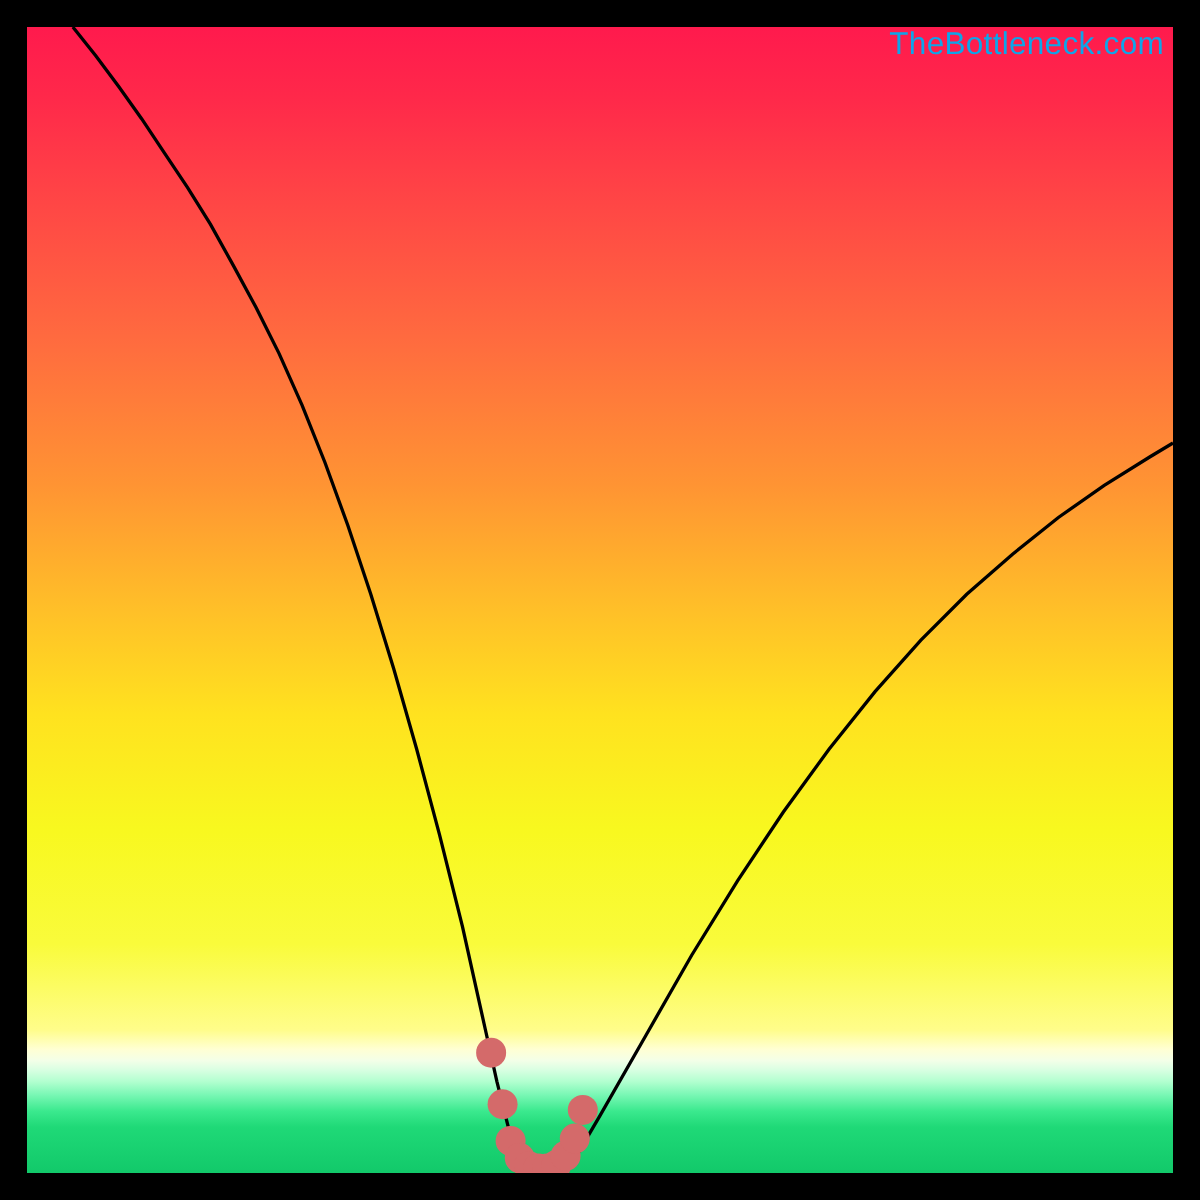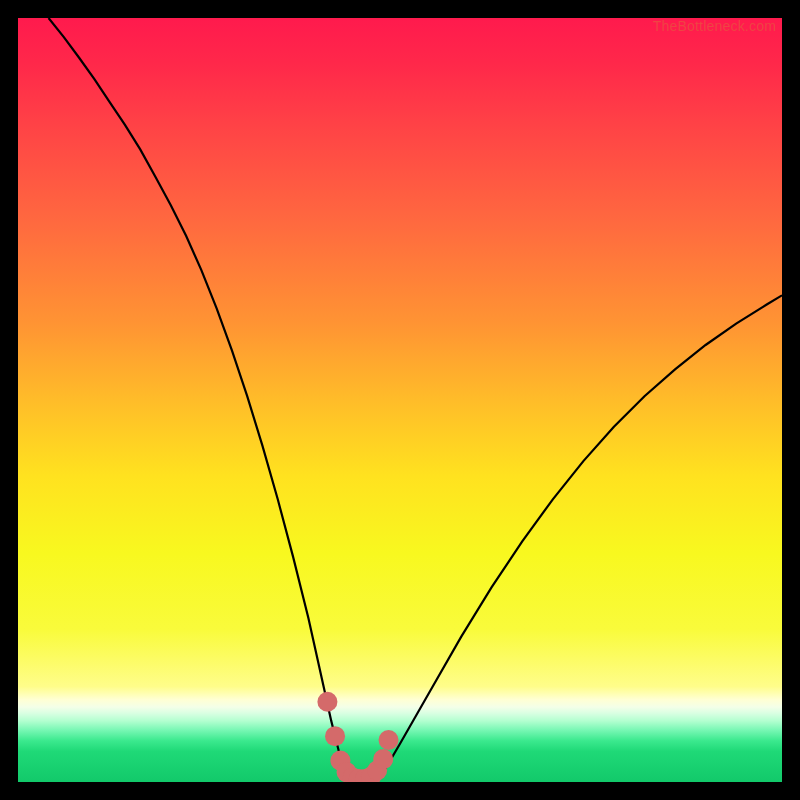--- a/index.html
+++ b/index.html
@@ -40,22 +40,22 @@
       #78f7b4 93.2%,
       #3be98e 94.6%,
       #1fd977 96.0%,
       #12c96a 100%
     );
   }
   .watermark {
     position: absolute;
     top: 0px;
     right: 6px;
-    color: #ef4444;
-    font-size: 14px;
+    color: #0ea5e9;
+    font-size: 21px;
     font-weight: 500;
     letter-spacing: 0.2px;
     user-select: none;
   }
   svg {
     position: absolute;
     inset: 0;
   }
 </style>
 </head>

